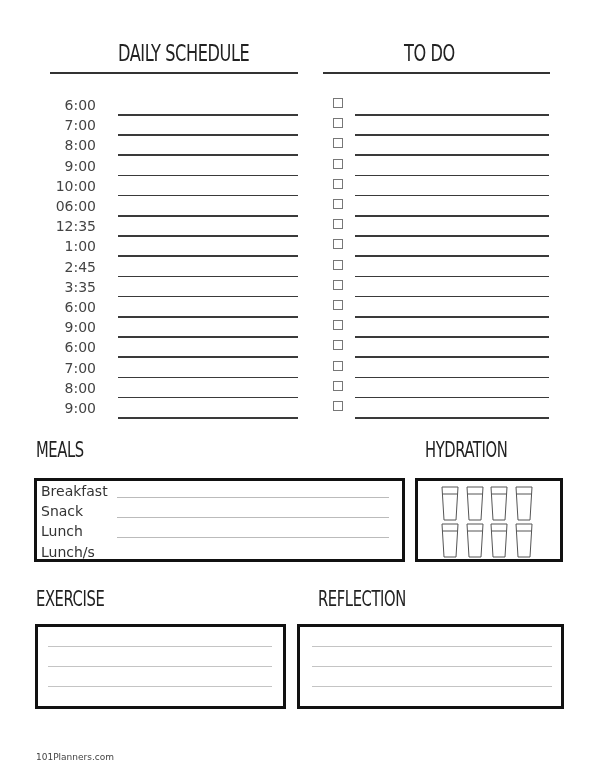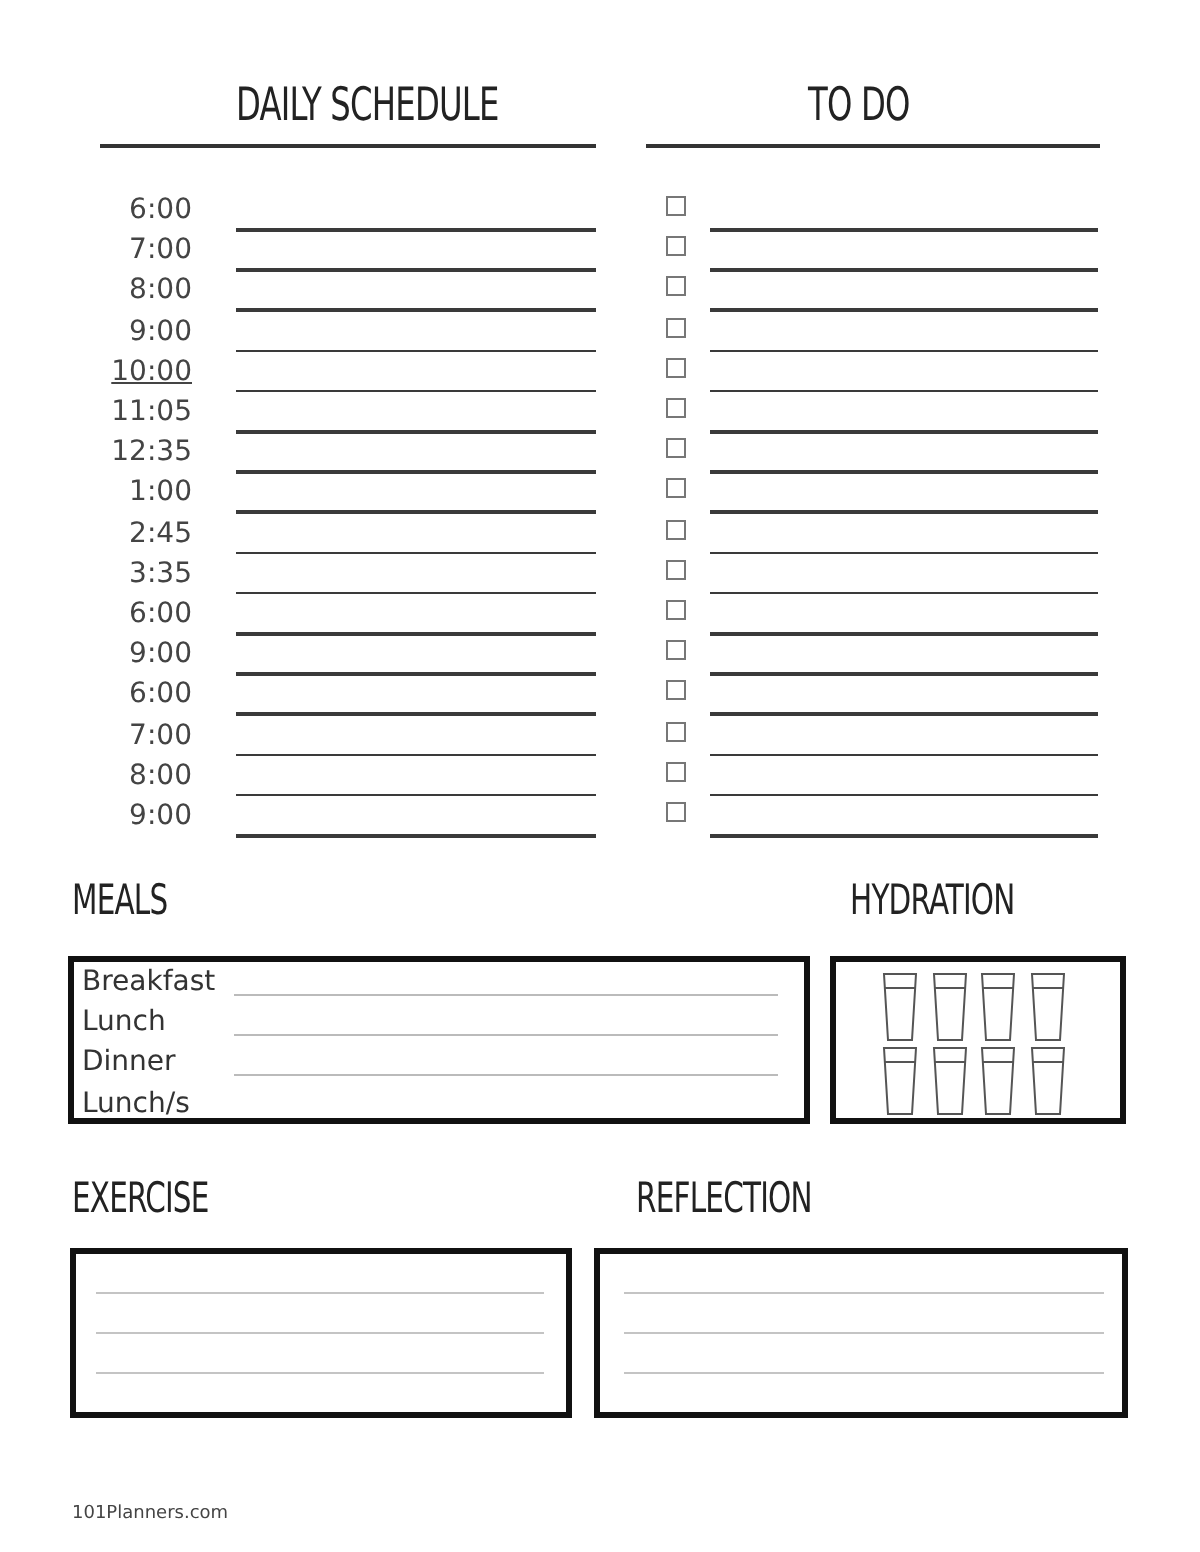--- a/index.html
+++ b/index.html
@@ -28,23 +28,23 @@
 
 <div id="schedule">
     <div class="time" style="left: 40px; top: 96px;">6:00</div>
     <div class="time-line" style="top: 114px;"></div>
     <div class="time" style="left: 40px; top: 116.2px;">7:00</div>
     <div class="time-line" style="top: 134.2px;"></div>
     <div class="time" style="left: 40px; top: 136.4px;">8:00</div>
     <div class="time-line" style="top: 154.4px;"></div>
     <div class="time" style="left: 40px; top: 156.6px;">9:00</div>
     <div class="time-line" style="top: 174.6px;"></div>
-    <div class="time" style="left: 40px; top: 176.8px; text-decoration: underline;">10:00</div>
+    <div class="time" style="left: 40px; top: 176.8px;">10:00</div>
     <div class="time-line" style="top: 194.8px;"></div>
-    <div class="time" style="left: 40px; top: 197px;">11:05</div>
+    <div class="time" style="left: 40px; top: 197px;">06:00</div>
     <div class="time-line" style="top: 215px;"></div>
     <div class="time" style="left: 40px; top: 217.2px;">12:35</div>
     <div class="time-line" style="top: 235.2px;"></div>
     <div class="time" style="left: 40px; top: 237.4px;">1:00</div>
     <div class="time-line" style="top: 255.4px;"></div>
     <div class="time" style="left: 40px; top: 257.6px;">2:45</div>
     <div class="time-line" style="top: 275.6px;"></div>
     <div class="time" style="left: 40px; top: 277.8px;">3:35</div>
     <div class="time-line" style="top: 295.8px;"></div>
     <div class="time" style="left: 40px; top: 298px;">6:00</div>
@@ -94,23 +94,23 @@
     <div class="todo-line" style="top: 396.8px;"></div>
     <div class="todo-box" style="top: 401px;"></div>
     <div class="todo-line" style="top: 417px;"></div>
   </div>
 
 <div class="title" style="left:36px; top:438px; font-size:21px;">MEALS</div>
 <div class="frame" style="left:34px; top:478px; width:371px; height:84px;"></div>
 <div id="meals">
     <div class="meal-label" style="top: 482px;">Breakfast</div>
     <div class="meal-line" style="top: 497px;"></div>
-    <div class="meal-label" style="top: 502.2px;">Lunch</div>
+    <div class="meal-label" style="top: 502.2px;">Snack</div>
     <div class="meal-line" style="top: 517.2px;"></div>
-    <div class="meal-label" style="top: 522.4px;">Dinner</div>
+    <div class="meal-label" style="top: 522.4px;">Lunch</div>
     <div class="meal-line" style="top: 537.4px;"></div>
     <div class="meal-label" style="top: 542.6px;">Lunch/s</div>
   </div>
 
 <div class="title" style="left:425px; top:438px; font-size:21px;">HYDRATION</div>
 <div class="frame" style="left:415px; top:478px; width:148px; height:84px;"></div>
 <div id="glasses">
     <svg class="glass" viewBox="0 0 18 35" style="left: 441px; top: 486px;">
       <path d="M1 1 L17 1 L15 34 L3 34 Z" fill="none" stroke="#555" stroke-width="1"></path>
       <line x1="1.4" y1="8" x2="16.6" y2="8" stroke="#555" stroke-width="1"></line>

